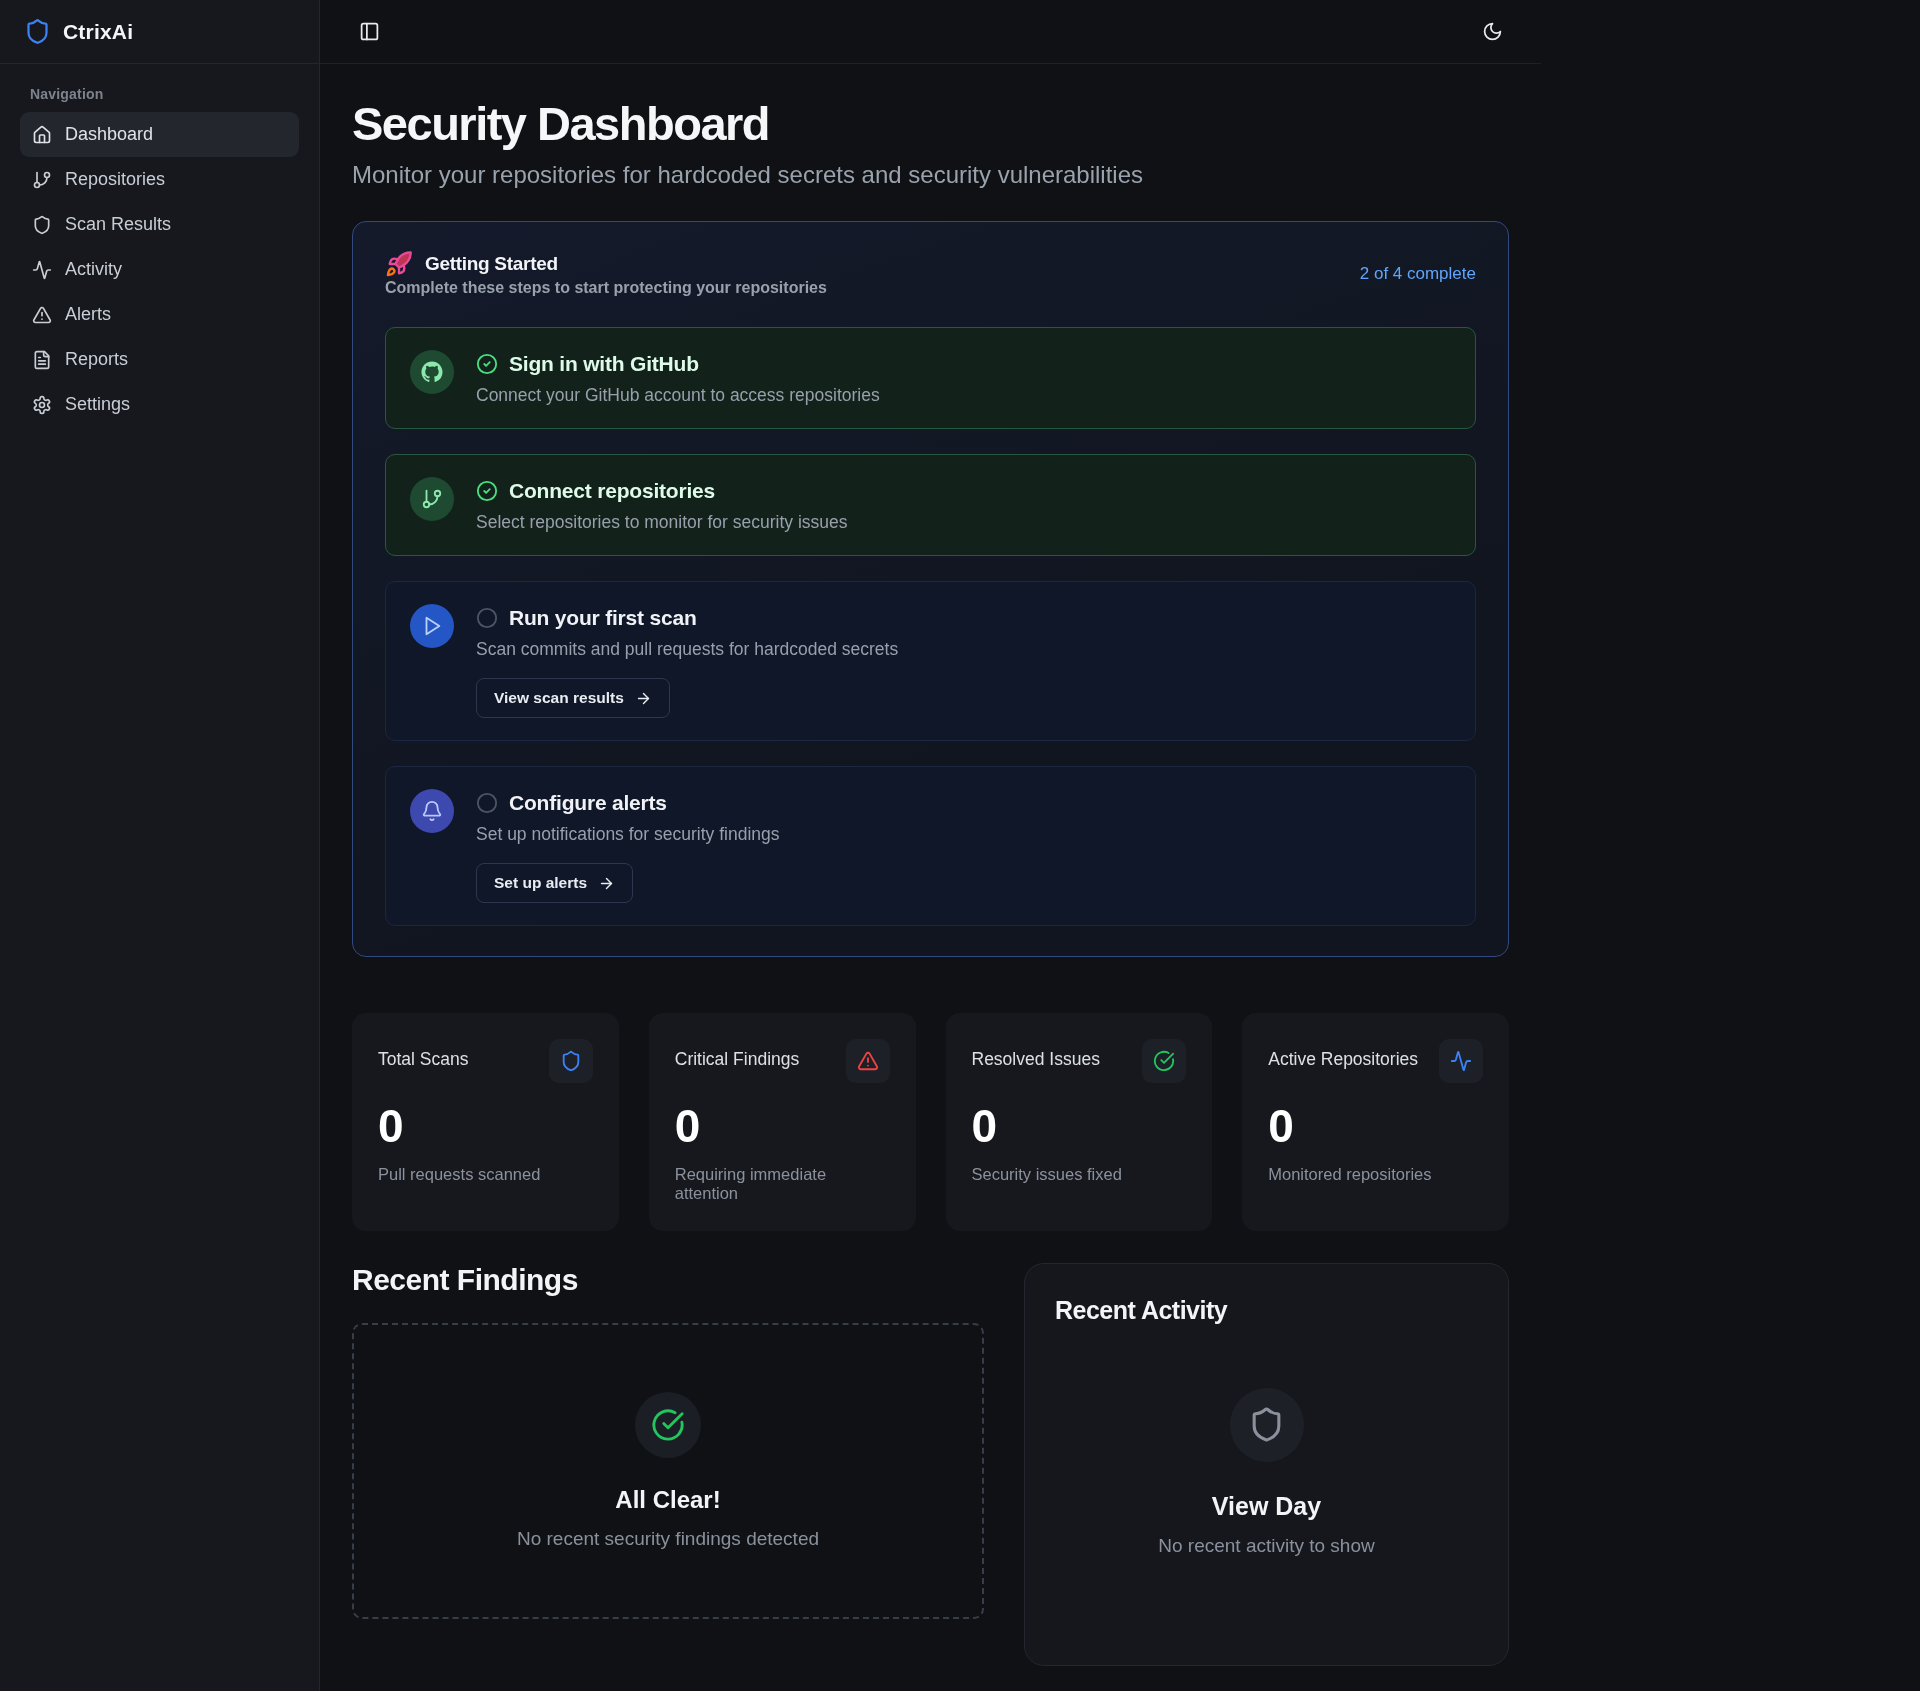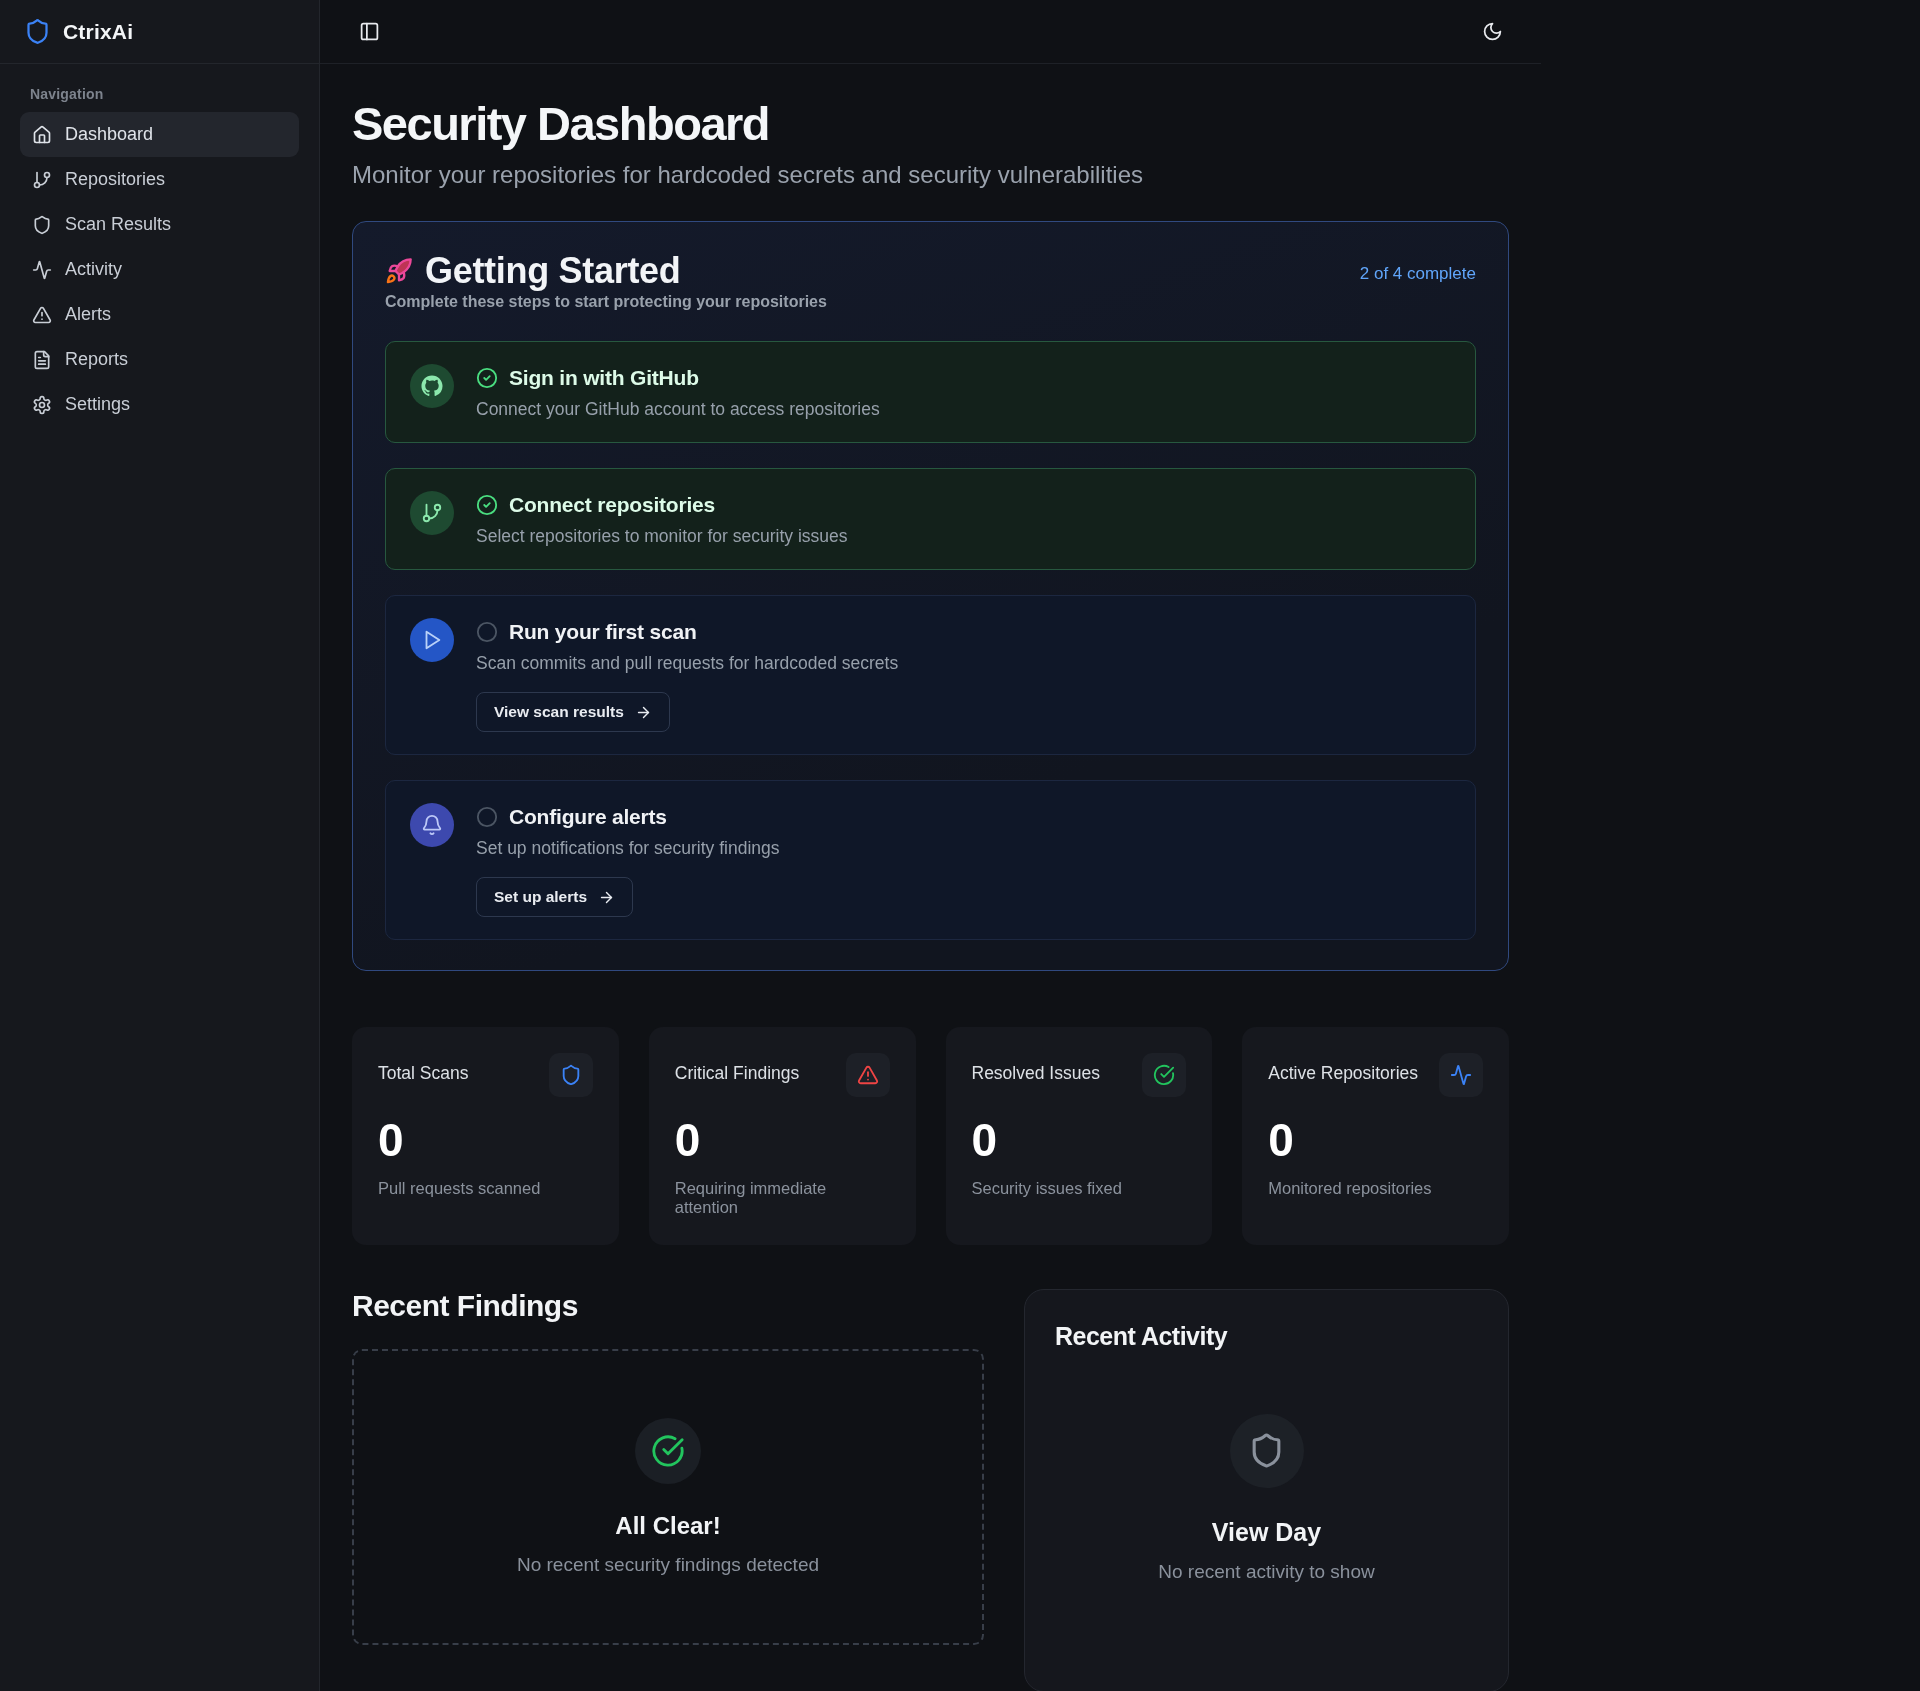--- a/index.html
+++ b/index.html
@@ -60,21 +60,21 @@
   
   .gs-card {
     margin-top:32px; border-radius:14px;
     border:1px solid #30497f;
     background:linear-gradient(160deg,#141a2b 0%, #11151f 70%);
     padding:28px 32px 30px;
   }
   .gs-head { display:flex; align-items:flex-start; justify-content:space-between; }
   .gs-title-row { display:flex; align-items:center; gap:12px; }
   .gs-title-row svg { width:28px; height:28px; }
-  .gs-title { font-size:36px; font-weight:700; color:#f2f4f7; letter-spacing:-.3px; }
+  .gs-title { font-size:19px; font-weight:700; color:#f2f4f7; letter-spacing:-.3px; }
   .gs-subtitle { font-size:16px; color:#99a1ac; margin-top:1px;font-weight:bold; }
   .gs-progress { font-size:17px; color:#60a5fa; font-weight:500; padding-top:14px; }
 
   .steps { display:flex; flex-direction:column; gap:25px; margin-top:30px; }
   .step {
     border-radius:10px; padding:22px 24px;
     display:flex; gap:22px; align-items:flex-start;
   }
   .step.complete { background:#13211b; border:1px solid #27583f; }
   .step.incomplete { background:#0f1728; border:1px solid #1c2740; }
@@ -109,21 +109,21 @@
   .stat-label { font-size:17.5px; font-weight:500; color:#dde1e6; padding-top:10px; }
   .stat-chip {
     width:44px; height:44px; border-radius:10px; background:#1d2027;
     display:flex; align-items:center; justify-content:center;
   }
   .stat-chip svg { width:22px; height:22px; }
   .stat-value { font-size:46px; font-weight:800; color:#ffffff; margin-top:16px; }
   .stat-sub { font-size:16.5px; color:#8b929d; margin-top:12px; }
 
   
-  .bottom { display:grid; grid-template-columns:1fr 485px; gap:40px; margin-top:44px; }
+  .bottom { display:grid; grid-template-columns:1fr 485px; gap:40px; margin-top:32px; }
   .section-heading { font-size:30px; font-weight:700; letter-spacing:-.5px; color:#f2f4f6; }
   .findings-empty {
     margin-top:26px; height:296px; border:2px dashed #383e49; border-radius:10px;
     display:flex; flex-direction:column; align-items:center; justify-content:center;
   }
   .empty-icon-wrap {
     width:66px; height:66px; border-radius:50%; background:#1b1f25;
     display:flex; align-items:center; justify-content:center;
   }
   .empty-icon-wrap svg { width:34px; height:34px; }

